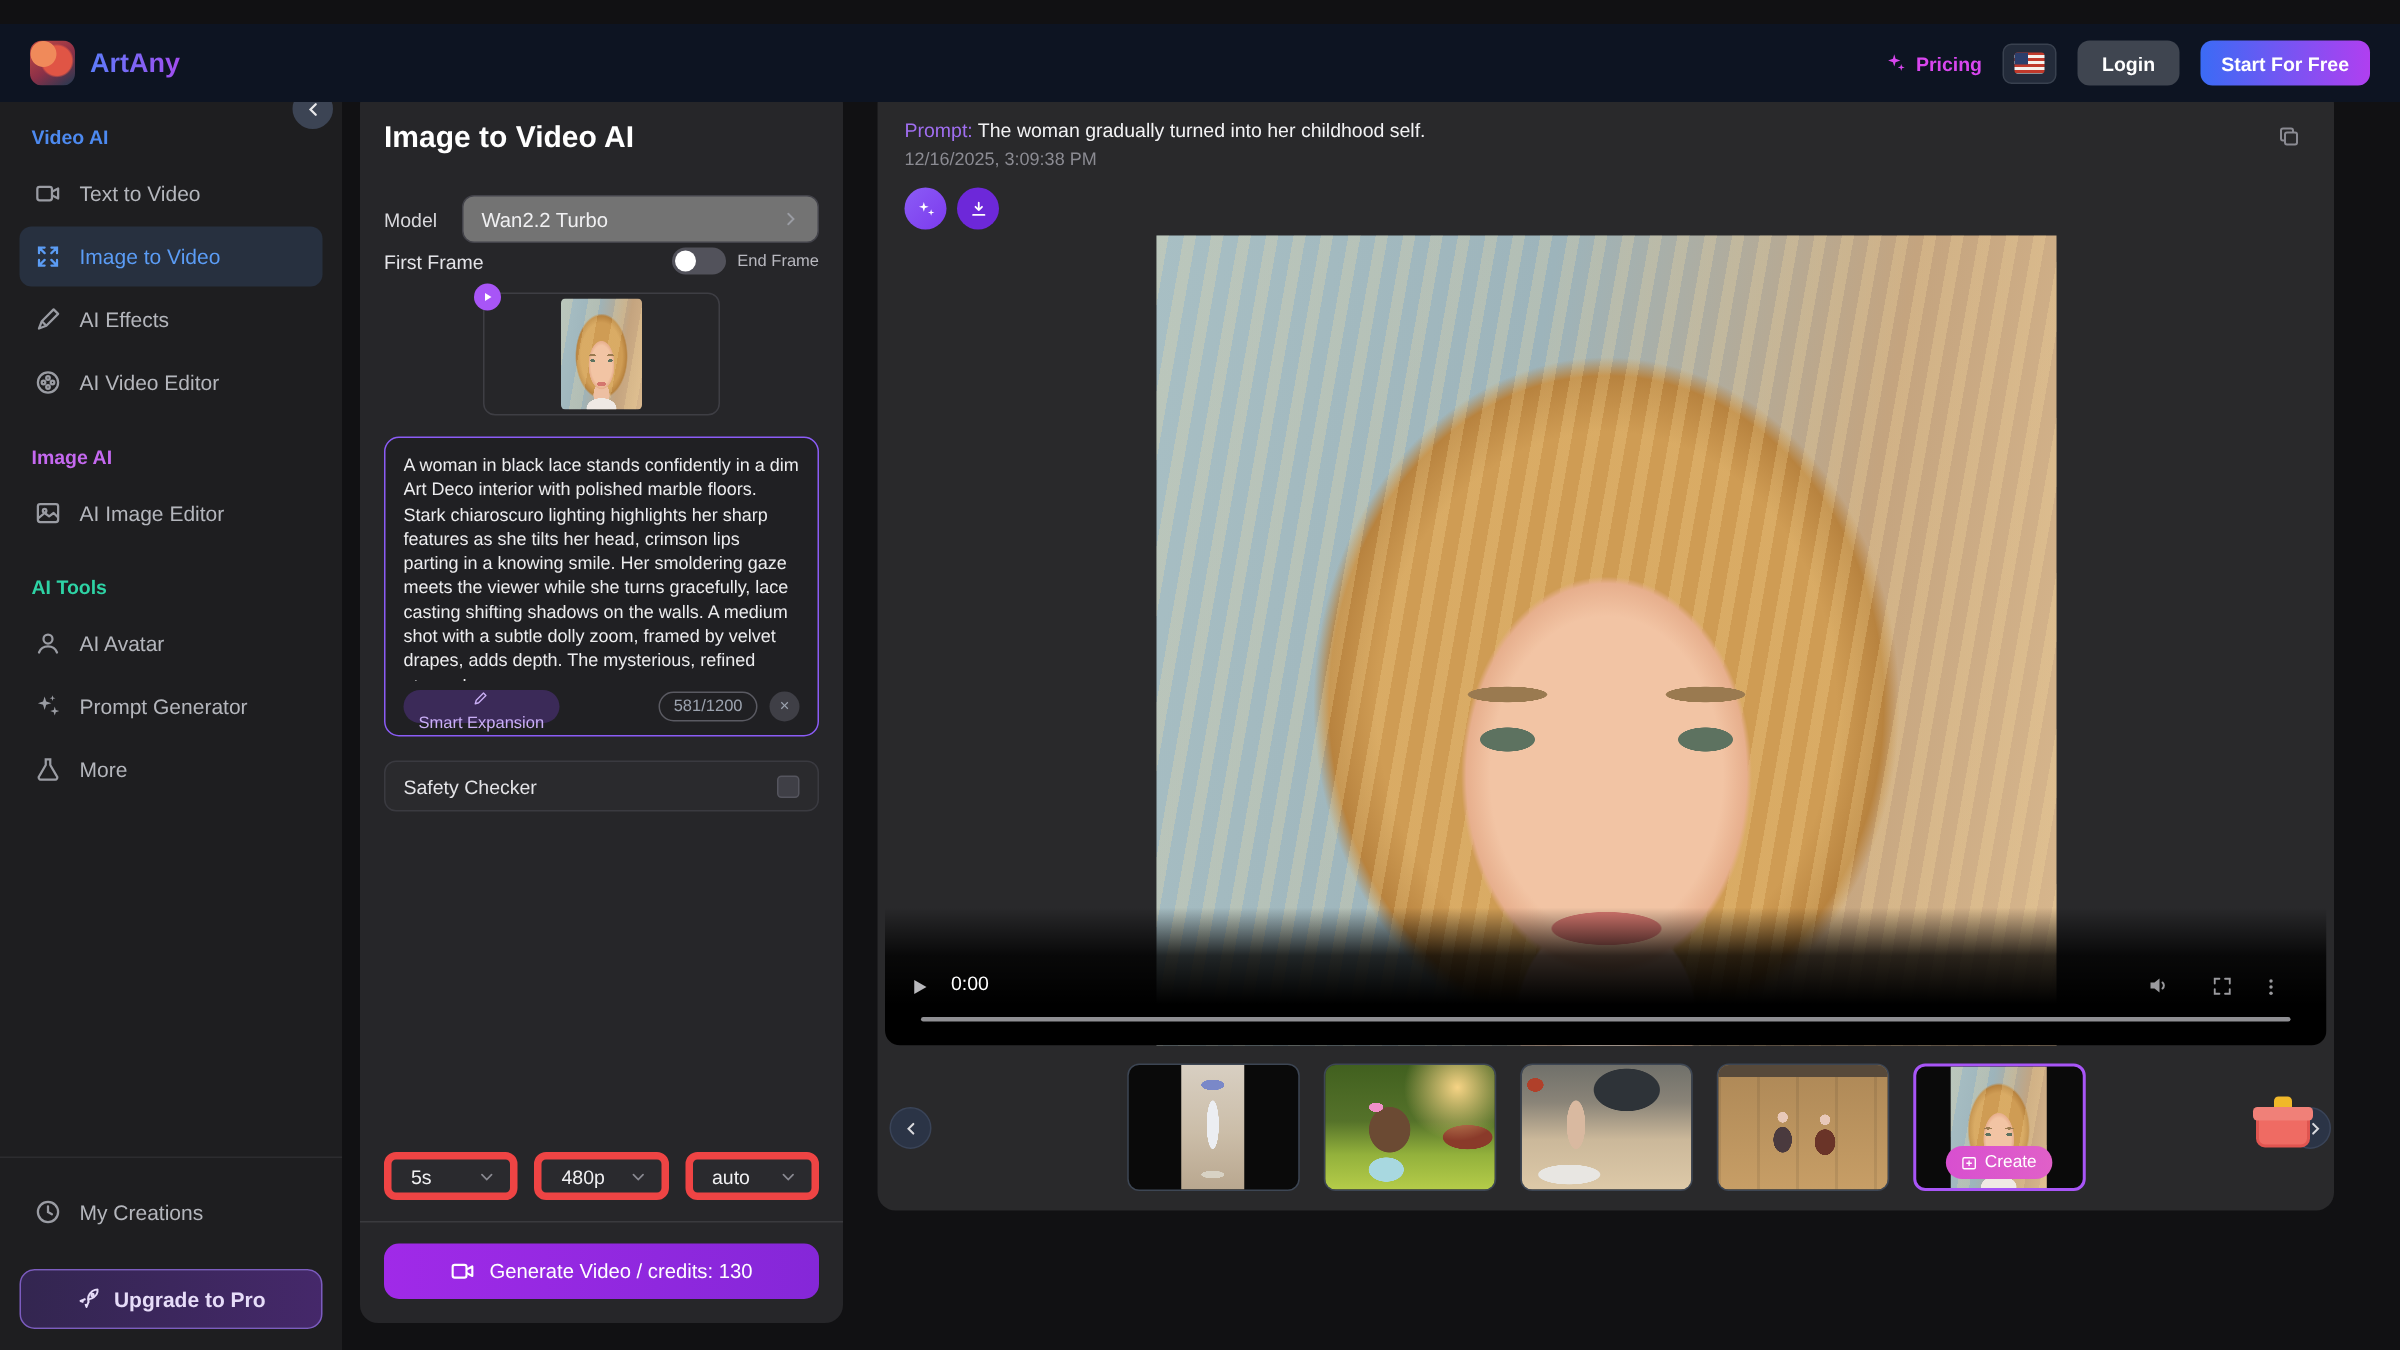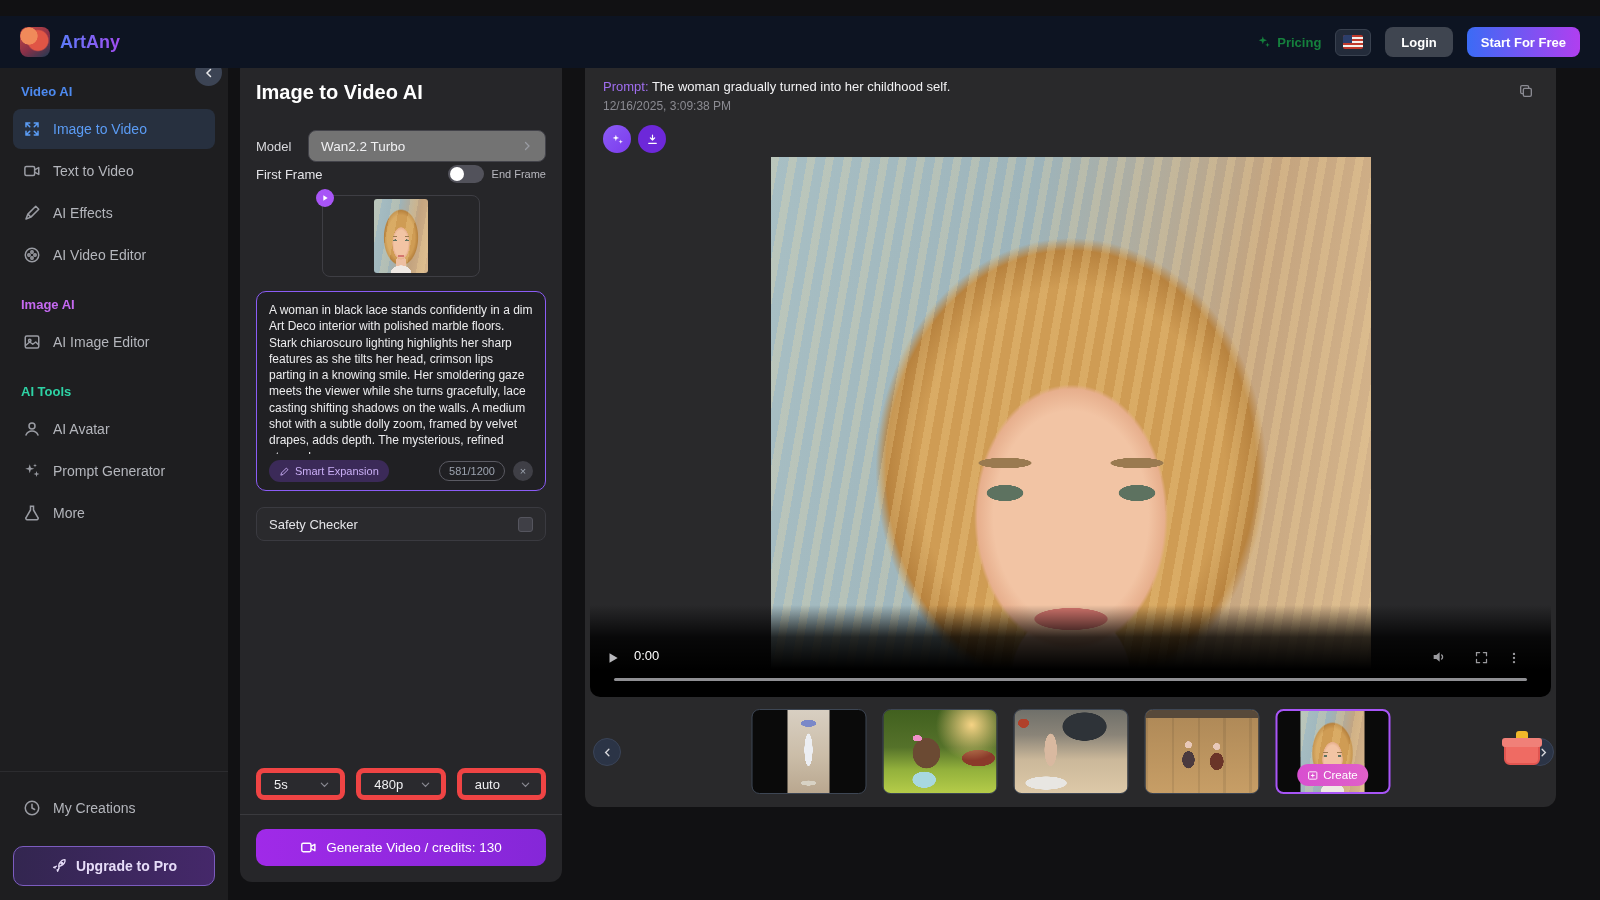--- a/index.html
+++ b/index.html
@@ -12,21 +12,21 @@
     display:flex; align-items:center; padding:0 20px; z-index:30; }
   .brand { display:flex; align-items:center; gap:10px; }
   .logo { width:30px; height:30px; border-radius:8px;
     background: radial-gradient(circle at 30% 30%, #f08a5a 0 28%, transparent 30%),
                 radial-gradient(circle at 60% 45%, #e05545 0 40%, transparent 46%),
                 linear-gradient(145deg, #c84a42 0%, #8a3048 55%, #1d3a52 100%); }
   .brand-name { font-size:18px; font-weight:bold;
     background:linear-gradient(90deg,#5b7cfa,#a24df0); -webkit-background-clip:text;
     background-clip:text; color:transparent; }
   .nav-right { margin-left:auto; display:flex; align-items:center; gap:14px; }
-  .pricing { display:flex; align-items:center; gap:6px; color:#15803d; font-size:13px;
+  .pricing { display:flex; align-items:center; gap:6px; color:#d946ef; font-size:13px;
     font-weight:bold; cursor:pointer; }
   .flag-btn { width:36px; height:27px; background:#232b3a; border:1px solid #39414f;
     border-radius:6px; display:flex; align-items:center; justify-content:center; cursor:pointer; }
   .flag { width:20px; height:14px; border-radius:2px; position:relative; overflow:hidden;
     background:repeating-linear-gradient(180deg,#c0392b 0 2px,#f5f0ec 2px 4px); }
   .flag::after { content:""; position:absolute; left:0; top:0; width:9px; height:8px; background:#2c3e6b; }
   .btn-login { height:30px; padding:0 16px; background:#3f4550; border:none; border-radius:8px;
     color:#fff; font-size:13px; font-weight:bold; cursor:pointer; }
   .btn-start { height:30px; padding:0 14px; border:none; border-radius:8px; color:#fff;
     font-size:13px; font-weight:bold; cursor:pointer;
@@ -74,21 +74,21 @@
     border-radius:8px; position:relative; display:flex; align-items:center; justify-content:center;
     cursor:pointer; }
   .upload-badge { position:absolute; left:-7px; top:-7px; width:18px; height:18px; border-radius:50%;
     background:#a855f7; display:flex; align-items:center; justify-content:center; color:#fff; }
   .upload-thumb { width:54px; height:74px; border-radius:3px; }
   .prompt-card { border:1px solid #8b5cf6; border-radius:10px; background:#202023;
     padding:10px 12px 8px; margin-bottom:16px; }
   .prompt-text { font-size:12px; line-height:16.3px; color:#ececee; height:152px; overflow:hidden; }
   .prompt-foot { display:flex; align-items:center; margin-top:6px; gap:8px; }
   .smart-pill { display:flex; align-items:center; gap:5px; height:22px; padding:0 10px;
-    border-radius:11px; background:#3b2a58; color:#c9aef5; font-size:11px; cursor:pointer; }
+    border-radius:11px; background:#3b2a58; color:#c9aef5; font-size:11px; cursor:pointer;flex-direction:column; }
   .count-pill { margin-left:auto; height:20px; padding:0 9px; border:1px solid #5a5a62;
     border-radius:10px; color:#9ca3af; font-size:11px; display:flex; align-items:center; }
   .clear-btn { width:20px; height:20px; border-radius:50%; background:#3f3f46; border:none;
     color:#9ca3af; font-size:11px; display:flex; align-items:center; justify-content:center;
     cursor:pointer; }
   .safety-row { height:34px; background:#2a2a2d; border:1px solid #3a3a40; border-radius:8px;
     display:flex; align-items:center; padding:0 12px; margin-bottom:12px; }
   .safety-label { font-size:13px; color:#e4e4e8; }
   .checkbox { margin-left:auto; width:15px; height:15px; border-radius:3px; background:#3f3f46;
     border:1px solid #55555e; cursor:pointer; }
@@ -228,36 +228,36 @@
 </div>
 
 <div class="sidebar">
   <button class="collapse-btn">
     <svg width="12" height="12" viewBox="0 0 24 24" fill="none" stroke="currentColor" stroke-width="3" stroke-linecap="round">
         <path d="M15 5l-7 7 7 7"></path>
       </svg>
   </button>
 
   <div class="side-hdr hdr-blue">Video AI</div>
-  <div class="side-item active">
-    <span class="ic">
-      <svg width="18" height="18" viewBox="0 0 24 24" fill="none" stroke="currentColor" stroke-width="2" stroke-linecap="round">
-          <path d="M9 4H4v5M4 4l5 5M15 4h5v5M20 4l-5 5M9 20H4v-5M4 20l5-5M15 20h5v-5M20 20l-5-5"></path>
-        </svg>
-    </span>
-    <span>Image to Video</span>
-  </div>
   <div class="side-item">
     <span class="ic">
       <svg width="18" height="18" viewBox="0 0 24 24" fill="none" stroke="currentColor" stroke-width="2" stroke-linejoin="round">
           <rect x="2.5" y="6" width="13" height="12" rx="2"></rect>
           <path d="M15.5 10.5L21 7.5v9l-5.5-3"></path>
         </svg>
     </span>
     <span>Text to Video</span>
+  </div>
+  <div class="side-item active">
+    <span class="ic">
+      <svg width="18" height="18" viewBox="0 0 24 24" fill="none" stroke="currentColor" stroke-width="2" stroke-linecap="round">
+          <path d="M9 4H4v5M4 4l5 5M15 4h5v5M20 4l-5 5M9 20H4v-5M4 20l5-5M15 20h5v-5M20 20l-5-5"></path>
+        </svg>
+    </span>
+    <span>Image to Video</span>
   </div>
   <div class="side-item">
     <span class="ic">
       <svg width="18" height="18" viewBox="0 0 24 24" fill="none" stroke="currentColor" stroke-width="2" stroke-linejoin="round">
           <path d="M4 20l2.5-6.5L17 3l4 4L10.5 17.5 4 20z"></path>
           <path d="M6.5 13.5l4 4"></path>
         </svg>
     </span>
     <span>AI Effects</span>
   </div>

